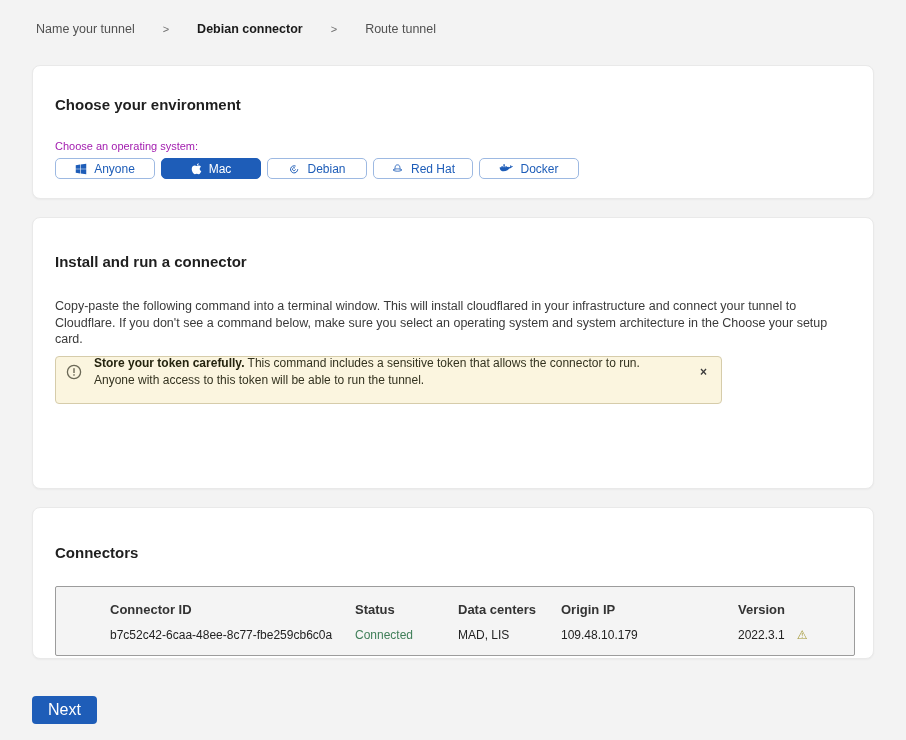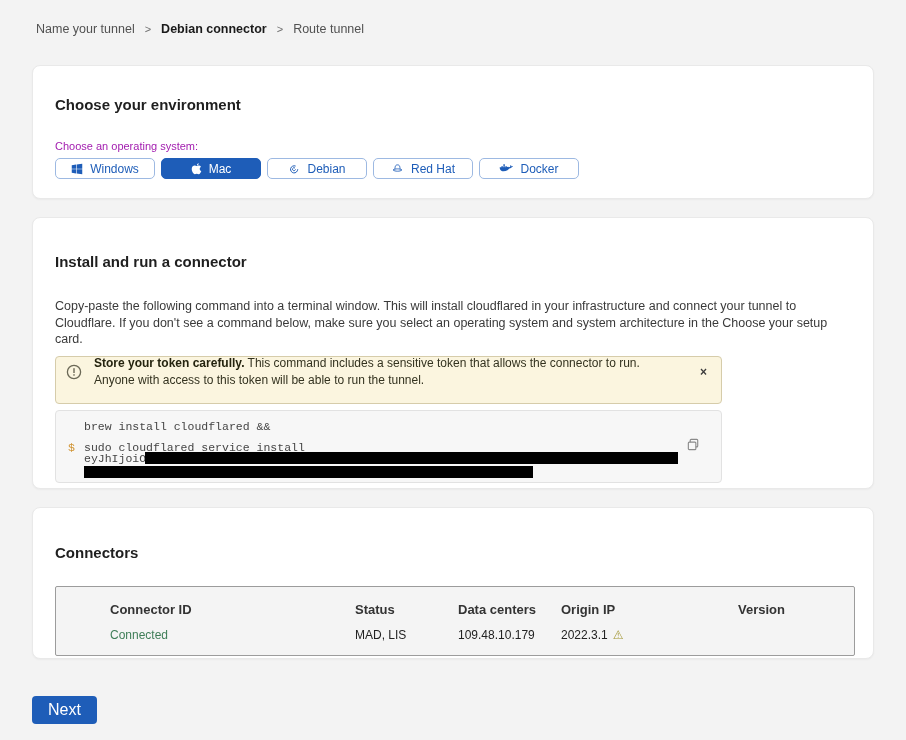--- a/index.html
+++ b/index.html
@@ -8,21 +8,21 @@
     background: #f3f3f3;
     font-family: "Liberation Sans", "DejaVu Sans", sans-serif;
     color: #222;
     overflow: hidden;
   }
   
   .breadcrumb {
     margin: 22px 0 0 36px;
     display: flex;
     align-items: center;
-    gap: 10px;
+    gap: 28px;
     font-size: 12.5px;
     color: #515151;
     text-align: right;
   }
   .breadcrumb .crumb { color: #515151; }
   .breadcrumb .crumb.active { color: #1a1a1a; font-weight: bold; }
   .breadcrumb .sep { color: #6e6e6e; font-size: 11px; }
 
   
   .card {
@@ -107,21 +107,21 @@
     font-size: 12px;
   }
   .conn-row {
     display: grid;
     grid-template-columns: 245px 103px 103px 177px auto;
     align-items: center;
   }
   .conn-row.head { font-size: 13px; font-weight: bold; color: #333333; }
   .conn-row.body { margin-top: 11px; color: #222; }
   .status-connected { color: #3f7e58; }
-  .version-cell { display: flex; align-items: center; gap: 5px; }
+  .version-cell { display: flex; align-items: center; gap: 12px; }
   .version-warning { color: #a0942e; font-size: 12px; }
 
   .next-btn {
     margin: 37px 0 0 32px;
     width: 65px; height: 28px;
     background: #1e5db8;
     color: #ffffff;
     border: none; border-radius: 4px;
     font-size: 16px;
     cursor: pointer;
@@ -144,21 +144,21 @@
 <section class="card card-env">
   <h2>Choose your environment</h2>
   <div class="os-label">Choose an operating system:</div>
   <div class="os-row">
     <button class="os-btn">
       <span>
         <svg width="12" height="12" viewBox="0 0 16 16">
             <path fill="#1e5db8" d="M1 2.9l5.8-.8v5.5H1zM7.6 1.9L15 .9v6.7H7.6zM1 8.4h5.8v5.5L1 13.1zM7.6 8.4H15v6.7l-7.4-1z"></path>
           </svg>
       </span>
-      <span>Windows</span>
+      <span>Anyone</span>
     </button>
     <button class="os-btn selected">
       <span>
         <svg width="11" height="13" viewBox="0 0 384 512">
             <path fill="#ffffff" d="M318.7 268.7c-.2-36.7 16.4-64.4 50-84.8-18.8-26.9-47.2-41.7-84.7-44.6-35.5-2.8-74.3 20.7-88.5 20.7-15 0-49.4-19.7-76.4-19.7C63.3 140.3 4 184.8 4 273.5q0 39.3 14.4 81.2c12.8 36.7 59 126.7 107.2 125.2 25.2-.6 43-17.9 75.8-17.9 31.8 0 48.3 17.9 76.4 17.9 48.6-.7 90.4-82.5 102.6-119.3-65.2-30.7-61.7-90-61.7-91.9zM260.4 105.1c21-24.9 19.1-47.6 18.5-55.7-18.6 1.1-40.1 12.7-52.4 27-13.5 15.3-21.5 34.2-19.8 55.5 20.1 1.5 38.5-8.8 53.7-26.8z"></path>
           </svg>
       </span>
       <span>Mac</span>
     </button>
     <button class="os-btn">
@@ -203,47 +203,34 @@
       <svg width="16" height="16" viewBox="0 0 16 16">
           <circle cx="8" cy="8" r="6.6" fill="none" stroke="#6b6856" stroke-width="1.3"></circle>
           <rect x="7.3" y="4.2" width="1.4" height="4.8" fill="#6b6856"></rect>
           <rect x="7.3" y="10.2" width="1.4" height="1.5" fill="#6b6856"></rect>
         </svg>
     </span>
     <span class="banner-text"><b>Store your token carefully.</b><span> This command includes a sensitive token that allows the connector to run. Anyone with access to this token will be able to run the tunnel.</span></span>
     <button class="close">×</button>
   </div>
 
-  <div class="codeblock">
-    <span class="l1">brew install cloudflared &amp;&amp;</span>
-    <span class="prompt">$</span>
-    <span class="l2">sudo cloudflared service install</span>
-    <span class="l3">eyJhIjoiO</span>
-    <span class="bar1"></span>
-    <span class="bar2"></span>
-    <button class="copy-btn">
-      <svg width="15" height="15" viewBox="0 0 16 16">
-          <rect x="4.5" y="2.5" width="8" height="8" rx="1" fill="none" stroke="#8a8a8a" stroke-width="1.2"></rect>
-          <rect x="2.5" y="5.5" width="8" height="8" rx="1" fill="#f7f7f7" stroke="#8a8a8a" stroke-width="1.2"></rect>
-        </svg>
-    </button>
-  </div>
 </section>
 
 <section class="card card-connectors">
   <h2>Connectors</h2>
   <div class="conn-table">
     <div class="conn-row head">
       <span>Connector ID</span>
       <span>Status</span>
       <span>Data centers</span>
       <span>Origin IP</span>
       <span>Version</span>
     </div>
     <div class="conn-row body">
+      <span>b7c52c42-6caa-48ee-8c77-fbe259cb6c0a</span>
       <span class="status-connected">Connected</span>
       <span>MAD, LIS</span>
       <span>109.48.10.179</span>
       <span class="version-cell">
           <span>2022.3.1</span>
           <span class="version-warning">⚠</span>
         </span>
     </div>
   </div>
 </section>

